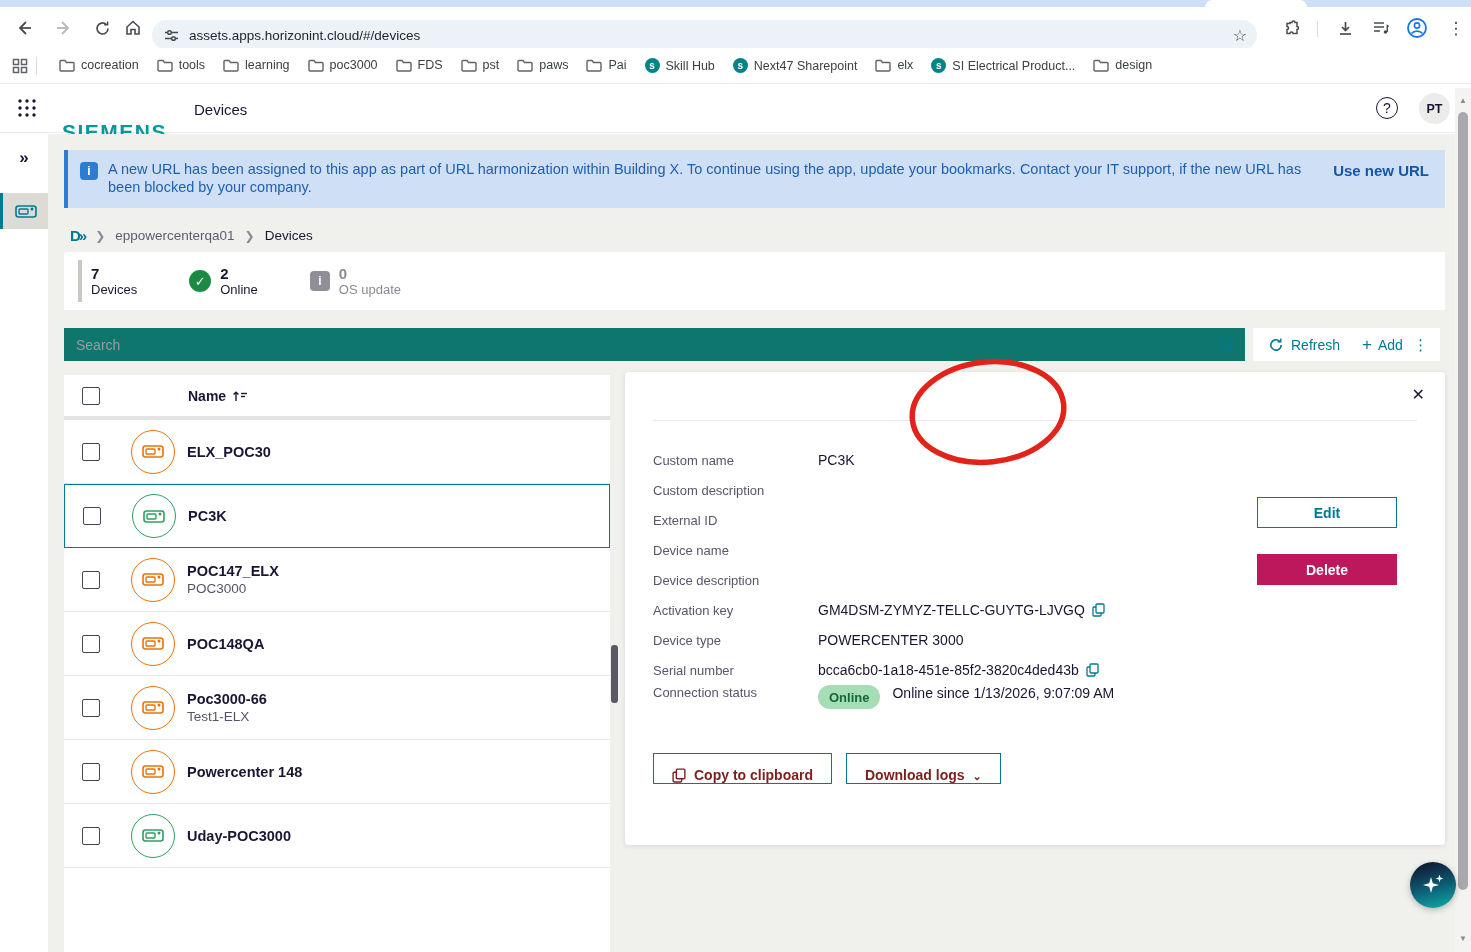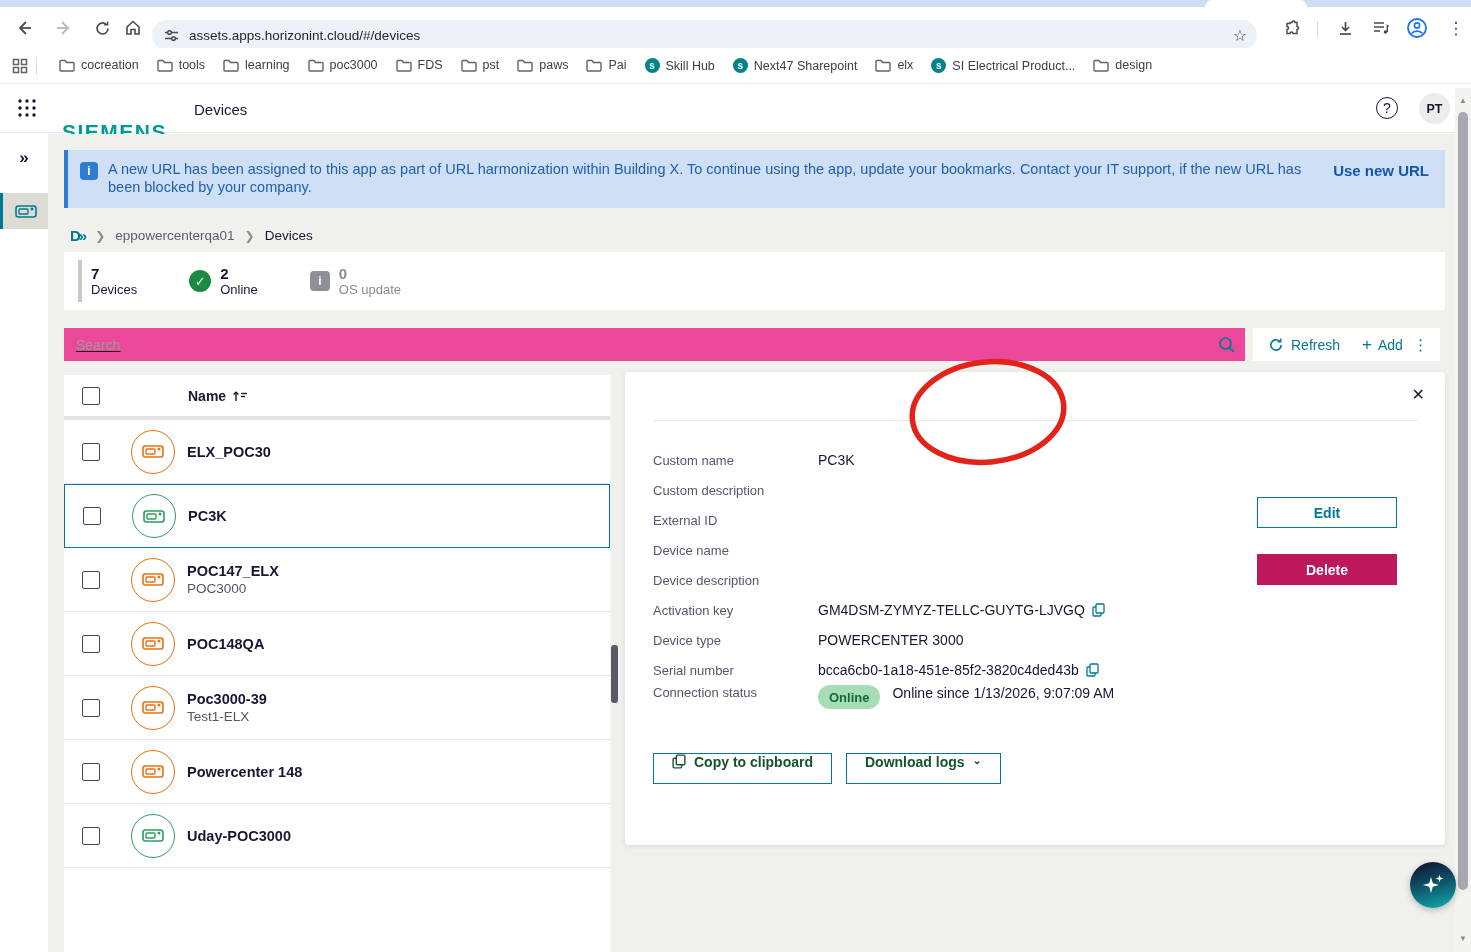--- a/index.html
+++ b/index.html
@@ -56,21 +56,21 @@
   .stats{ position:absolute; left:64px; top:252px; width:1381px; height:58px; background:#fff; display:flex; align-items:center; padding-left:14px; }
   .stat{ display:flex; align-items:center; margin-right:52px; }
   .stat .ic{ display:none; margin-right:9px; }
   .stat.icon-bar .ic-bar{ display:block; width:4px; height:42px; background:#c9c9c3; }
   .stat.icon-check .ic-check{ display:flex; width:22px; height:22px; border-radius:50%; background:#1d8a44; color:#fff; font-size:13px; align-items:center; justify-content:center; }
   .stat.icon-info .ic-info{ display:flex; width:20px; height:20px; border-radius:4px; background:#8f8f98; color:#fff; font-size:12px; font-weight:bold; align-items:center; justify-content:center; }
   .stat-txt .v{ font-size:15px; font-weight:bold; color:#1B1534; line-height:17px; }
   .stat-txt .l{ font-size:13px; color:#1B1534; line-height:16px; }
   .stat.muted .stat-txt .v, .stat.muted .stat-txt .l{ color:#8a8a94; }
 
-  .searchbox{ position:absolute; left:64px; top:328px; width:1181px; height:33px; background:#ec4899; display:flex; align-items:center;text-decoration:underline; }
+  .searchbox{ position:absolute; left:64px; top:328px; width:1181px; height:33px; background:#0f766e; display:flex; align-items:center; }
   .searchbox input{ flex:1; border:none; outline:none; height:100%; padding:0 12px; font-size:14px; font-family:"Liberation Sans",sans-serif; color:#1B1534; background:transparent; }
   .searchbox input::placeholder{ color:#9a9aa2; }
   .search-ic{ width:36px; display:flex; align-items:center; justify-content:center; color:#007993; }
   .actionsbox{ position:absolute; left:1253px; top:328px; width:187px; height:33px; background:#fff; display:flex; align-items:center; color:#007993; font-size:14px; }
   .act-refresh{ display:flex; align-items:center; gap:7px; margin-left:15px; cursor:pointer; }
   .act-add{ display:flex; align-items:center; gap:6px; margin-left:22px; cursor:pointer; }
   .act-plus{ font-size:17px; }
   .act-kebab{ margin-left:auto; margin-right:12px; font-size:15px; letter-spacing:0; cursor:pointer; }
 
   
@@ -101,21 +101,21 @@
   .flabel{ width:165px; font-size:13px; color:#56566c; flex:none; }
   .fvalue{ font-size:14px; color:#1B1534; display:flex; align-items:center; gap:7px; }
   .copy-ic{ color:#007993; display:flex; cursor:pointer; }
   .conn-row{ height:34px; display:flex; }
   .pill{ height:24px; padding:0 11px; border-radius:12px; background:#a7ddb4; color:#14673a; font-size:13px; font-weight:bold; display:flex; align-items:center; margin-right:12px; }
   .conn-text{ font-size:14px; color:#1B1534; }
   .btn{ font-family:"Liberation Sans",sans-serif; cursor:pointer; }
   .btn-edit{ position:absolute; left:632px; top:125px; width:140px; height:31px; background:#fff; border:1px solid #007993; color:#007993; font-size:14px; font-weight:bold; }
   .btn-delete{ position:absolute; left:632px; top:182px; width:140px; height:31px; background:#be185d; border:none; color:#fff; font-size:14px; font-weight:bold; }
   .panel-actions{ position:absolute; left:28px; top:381px; display:flex; gap:14px; }
-  .btn-outline{ height:31px; background:#fff; border:1px solid #007993; color:#14532d; font-size:14px; font-weight:bold; display:flex; align-items:flex-start; justify-content:center; gap:8px; padding:0 18px; }
+  .btn-outline{ height:31px; background:#fff; border:1px solid #007993; color:#7f1d1d; font-size:14px; font-weight:bold; display:flex; align-items:flex-end; justify-content:center; gap:8px; padding:0 18px; }
   .dl-chev{ font-size:11px; }
 
   
   .red-annot{ position:absolute; left:900px; top:353px; width:180px; height:118px; pointer-events:none; z-index:50; }
   .fab{ position:absolute; left:1410px; top:862px; width:46px; height:46px; border-radius:50%; background:linear-gradient(165deg,#101b35 10%,#0d5e74 55%,#0fb0aa 100%); display:flex; align-items:center; justify-content:center; cursor:pointer; z-index:40; box-shadow:0 2px 6px rgba(0,0,0,.25); }
   .vscroll{ position:absolute; right:0; top:88px; width:16px; height:864px; background:#f3f3f1; }
   .vs-arrow{ position:absolute; left:0; width:16px; text-align:center; color:#8a8a8a; font-size:8px; }
   .vs-thumb{ position:absolute; left:3px; top:24px; width:10px; height:778px; background:#a9a9ad; border-radius:5px; }
 </style>
 </head>
@@ -486,21 +486,21 @@
         <div class="dev-row offline">
           <span class="cb"></span>
           <span class="dev-ic">
             <svg width="22" height="15" viewBox="0 0 22 15" fill="none" stroke="currentColor" stroke-width="1.6">
               <rect x="1" y="2" width="20" height="11" rx="2.5"></rect>
               <rect x="4" y="5" width="9" height="5" rx="1" stroke-width="1.4"></rect>
               <circle cx="17" cy="5" r="1.5" fill="currentColor" stroke="none"></circle>
             </svg>
           </span>
           <span class="dev-name-wrap">
-            <div class="dev-name">Poc3000-39</div>
+            <div class="dev-name">Poc3000-66</div>
             <div class="row-sub">Test1-ELX</div>
           </span>
         </div>
         <div class="dev-row offline">
           <span class="cb"></span>
           <span class="dev-ic">
             <svg width="22" height="15" viewBox="0 0 22 15" fill="none" stroke="currentColor" stroke-width="1.6">
               <rect x="1" y="2" width="20" height="11" rx="2.5"></rect>
               <rect x="4" y="5" width="9" height="5" rx="1" stroke-width="1.4"></rect>
               <circle cx="17" cy="5" r="1.5" fill="currentColor" stroke="none"></circle>

